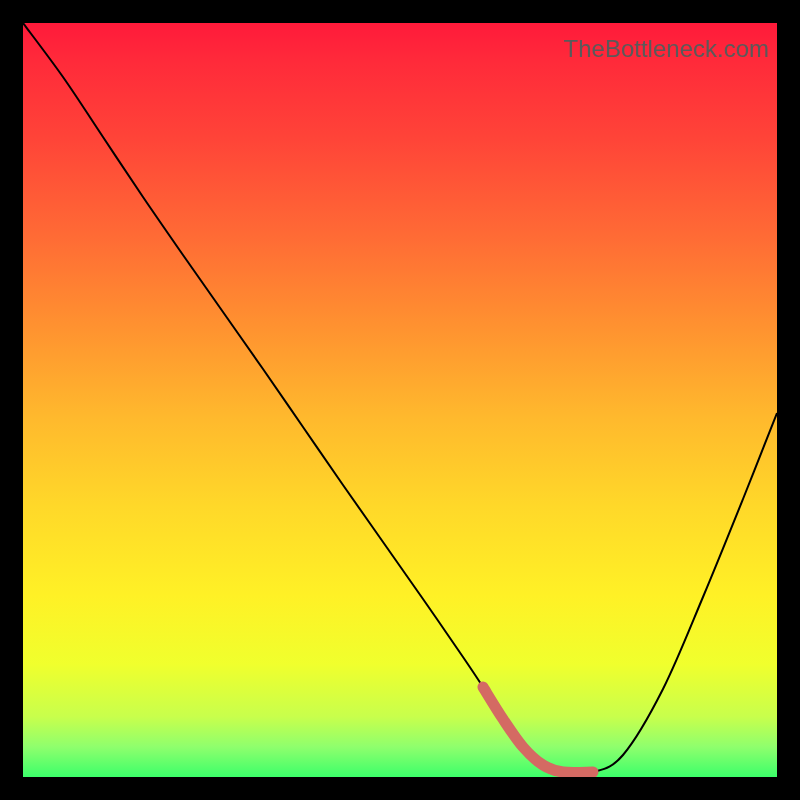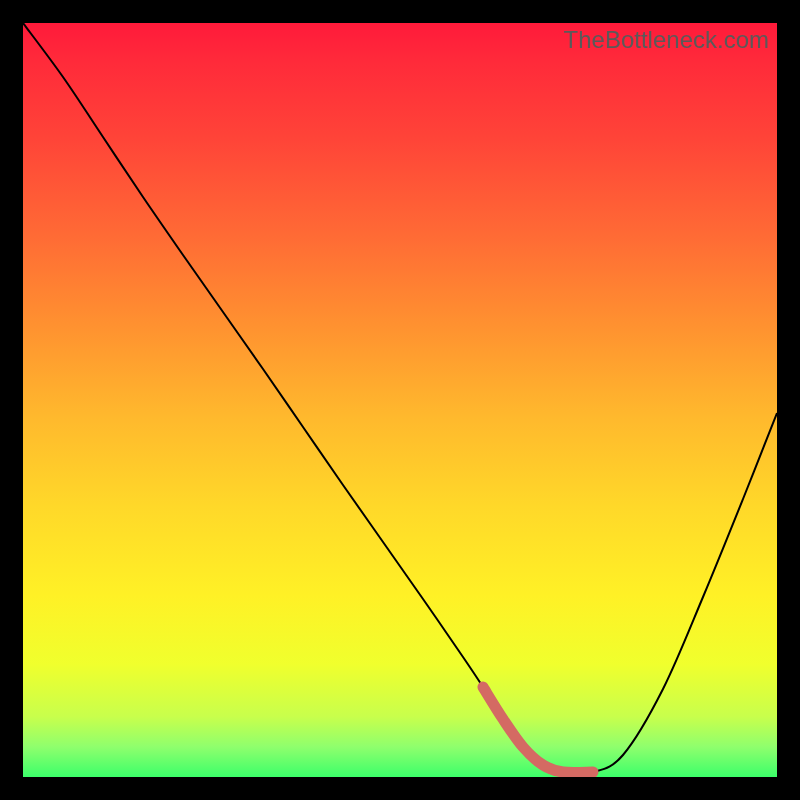--- a/index.html
+++ b/index.html
@@ -26,21 +26,21 @@
       #ffd829 64%,
       #fff126 76%,
       #f0ff2d 85%,
       #c8ff4c 92%,
       #8fff6d 96%,
       #3cff6a 100%
     );
   }
   .watermark {
     position: absolute;
-    top: 3px;
+    top: 12px;
     right: 8px;
     font-size: 24px;
     font-weight: 500;
     color: #5a5a5a;
     font-family: Arial, sans-serif;
     z-index: 10;
   }
   svg.curve-layer {
     position: absolute;
     left: 0;

